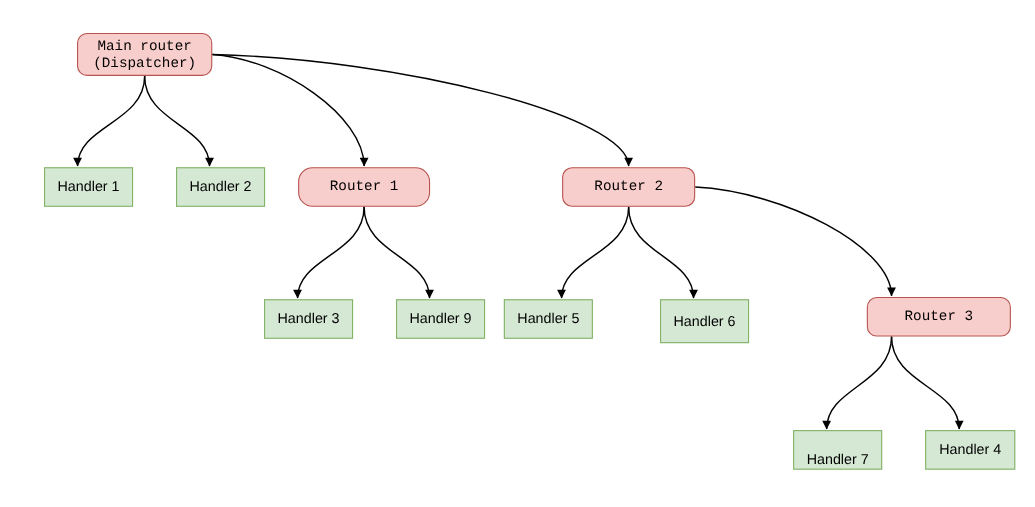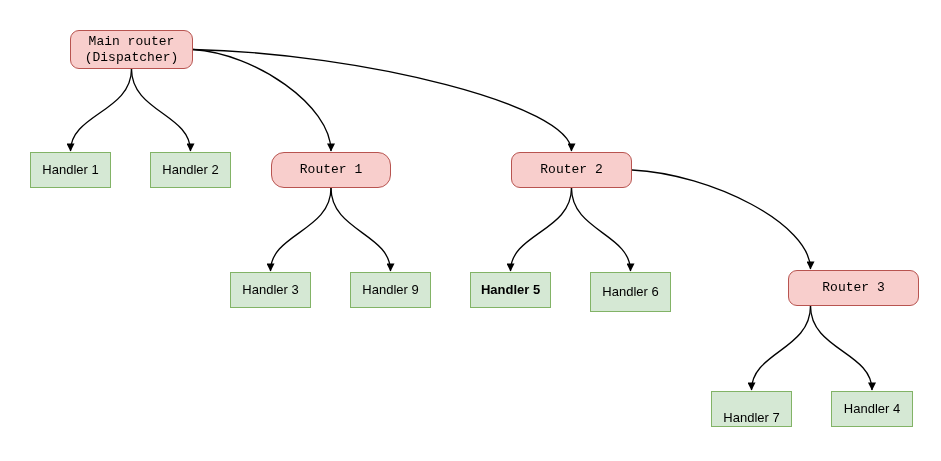--- a/index.html
+++ b/index.html
@@ -36,20 +36,21 @@
   .node.router {
     background: var(--router-fill, #f8cecc);
     border: 1px solid var(--router-border, #b85450);
     border-radius: 9px;
     font-family: Liberation Mono, monospace;
   }
   .node.handler {
     background: var(--handler-fill, #d5e8d4);
     border: 1px solid var(--handler-border, #82b366);
     border-radius: 0;
+    margin-left: 10px;
   }
   .node .label {
     white-space: pre-line;
     pointer-events: none;
   }
 </style>
 </head>
 <body>
 
 <div class="canvas">
@@ -89,21 +90,21 @@
       </div>
       <div class="node router" style="left: 511px; top: 152px; width: 121px; height: 36px;">
         <span class="label">Router 2</span>
       </div>
       <div class="node handler" style="left: 230px; top: 272px; width: 81px; height: 36px;">
         <span class="label">Handler 3</span>
       </div>
       <div class="node handler" style="left: 350px; top: 272px; width: 81px; height: 36px;">
         <span class="label">Handler 9</span>
       </div>
-      <div class="node handler" style="left: 470px; top: 272px; width: 81px; height: 36px; font-weight: bold;">
+      <div class="node handler" style="left: 448px; top: 272px; width: 81px; height: 36px;">
         <span class="label">Handler 5</span>
       </div>
       <div class="node handler" style="left: 590px; top: 272px; width: 81px; height: 40px;">
         <span class="label">Handler 6</span>
       </div>
       <div class="node router" style="left: 750px; top: 270px; width: 131px; height: 36px; margin-left: 38px;">
         <span class="label">Router 3</span>
       </div>
       <div class="node handler" style="left: 711px; top: 391px; width: 81px; height: 36px; align-items: flex-end;">
         <span class="label">Handler 7</span>

